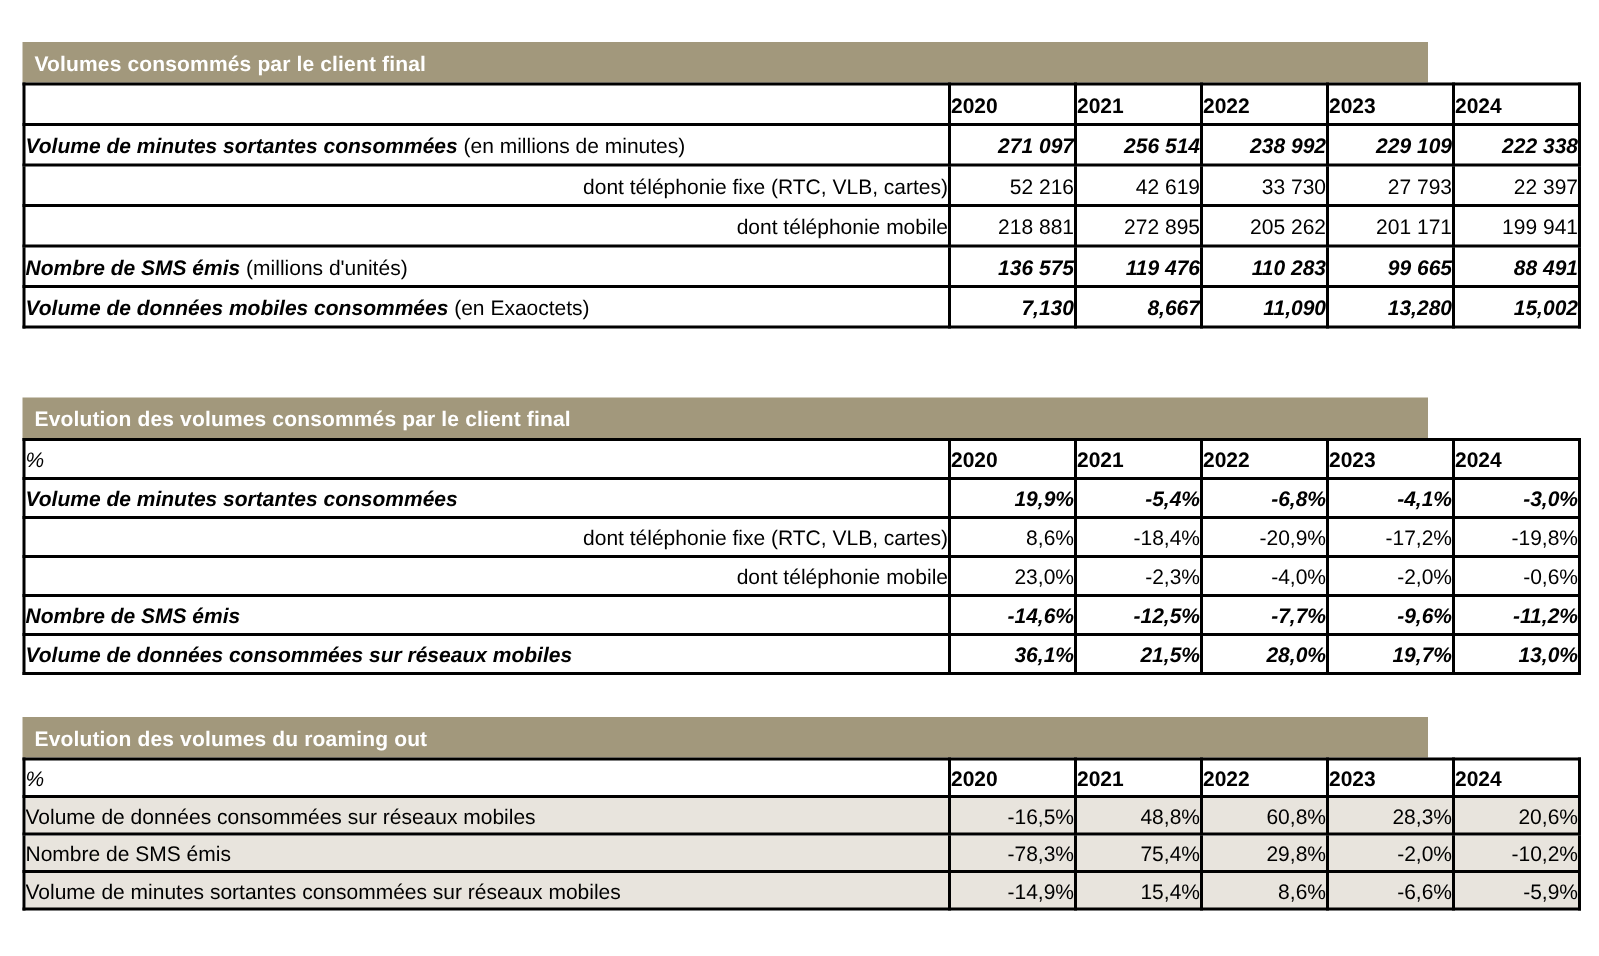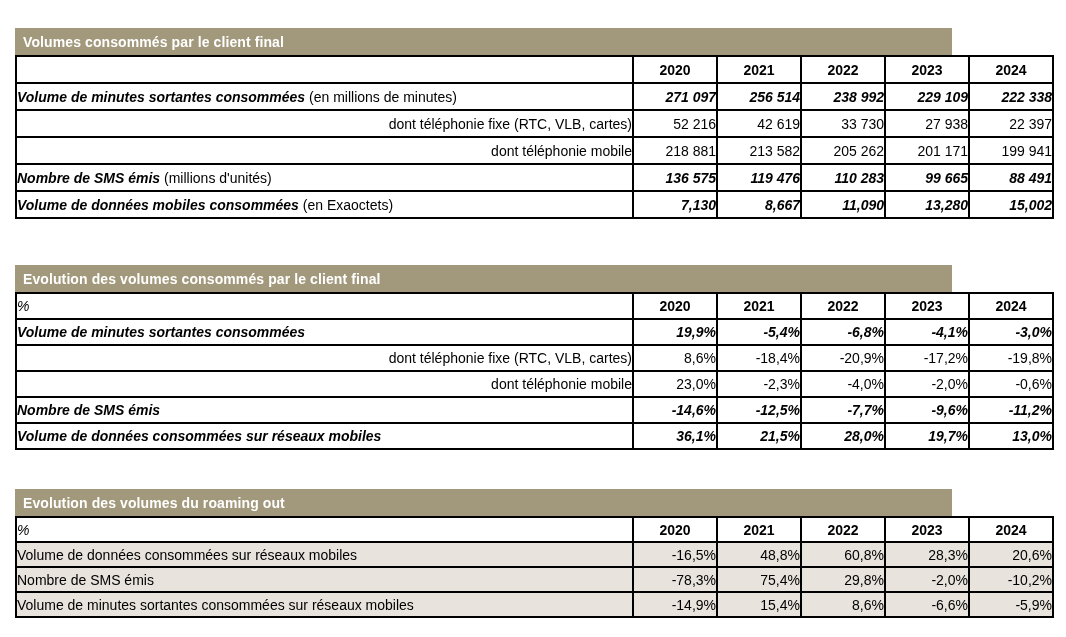--- a/index.html
+++ b/index.html
@@ -13,21 +13,21 @@
     overflow: hidden;
   }
   .page {
     box-sizing: border-box;
     width: 1066px;
     height: 637px;
     padding: 28px 14px 0 15px;
   }
   .table-block { width: 937px; }
   #t1 { margin-top: 46px; border-radius: 27px; }
-  #t2 { margin-top: 39px; }
+  #t2 { margin-top: 28px; }
 
   .bar {
     box-sizing: border-box;
     height: 27px;
     background: var(--bar-bg, #A2987C);
     color: var(--bar-text, #ffffff);
     font-weight: bold;
     font-size: 14px;
     display: flex;
     align-items: center;
@@ -50,21 +50,21 @@
     vertical-align: middle;
     background: #ffffff;
     overflow: hidden;
     white-space: nowrap;
   }
   #t0 tr { height: 27px; }
   #t1 tr { height: 26px; }
   #t2 tr { height: 25px; }
 
   td.year-cell {
-    text-align: center;
+    text-align: left;
     font-weight: bold;
     font-size: 15px;
   }
   td.label-cell { text-align: left; padding-left: 6px; }
   td.label-cell.indent { padding-left: 46px; text-align: right; }
   td.unit-cell {
     font-style: italic;
     border-top: none;
     font-size: 14px;
   }
@@ -112,27 +112,27 @@
             <td class="num-cell">256 514</td>
             <td class="num-cell">238 992</td>
             <td class="num-cell">229 109</td>
             <td class="num-cell">222 338</td>
           </tr>
           <tr class="data-row">
             <td class="label-cell indent"><span class="lbl-main">dont téléphonie fixe (RTC, VLB, cartes)</span></td>
             <td class="num-cell">52 216</td>
             <td class="num-cell">42 619</td>
             <td class="num-cell">33 730</td>
-            <td class="num-cell">27 938</td>
+            <td class="num-cell">27 793</td>
             <td class="num-cell">22 397</td>
           </tr>
           <tr class="data-row">
             <td class="label-cell indent"><span class="lbl-main">dont téléphonie mobile</span></td>
             <td class="num-cell">218 881</td>
-            <td class="num-cell">213 582</td>
+            <td class="num-cell">272 895</td>
             <td class="num-cell">205 262</td>
             <td class="num-cell">201 171</td>
             <td class="num-cell">199 941</td>
           </tr>
           <tr class="data-row bold">
             <td class="label-cell"><span class="lbl-main">Nombre de SMS émis</span><span class="lbl-suffix"> (millions d'unités)</span></td>
             <td class="num-cell">136 575</td>
             <td class="num-cell">119 476</td>
             <td class="num-cell">110 283</td>
             <td class="num-cell">99 665</td>

